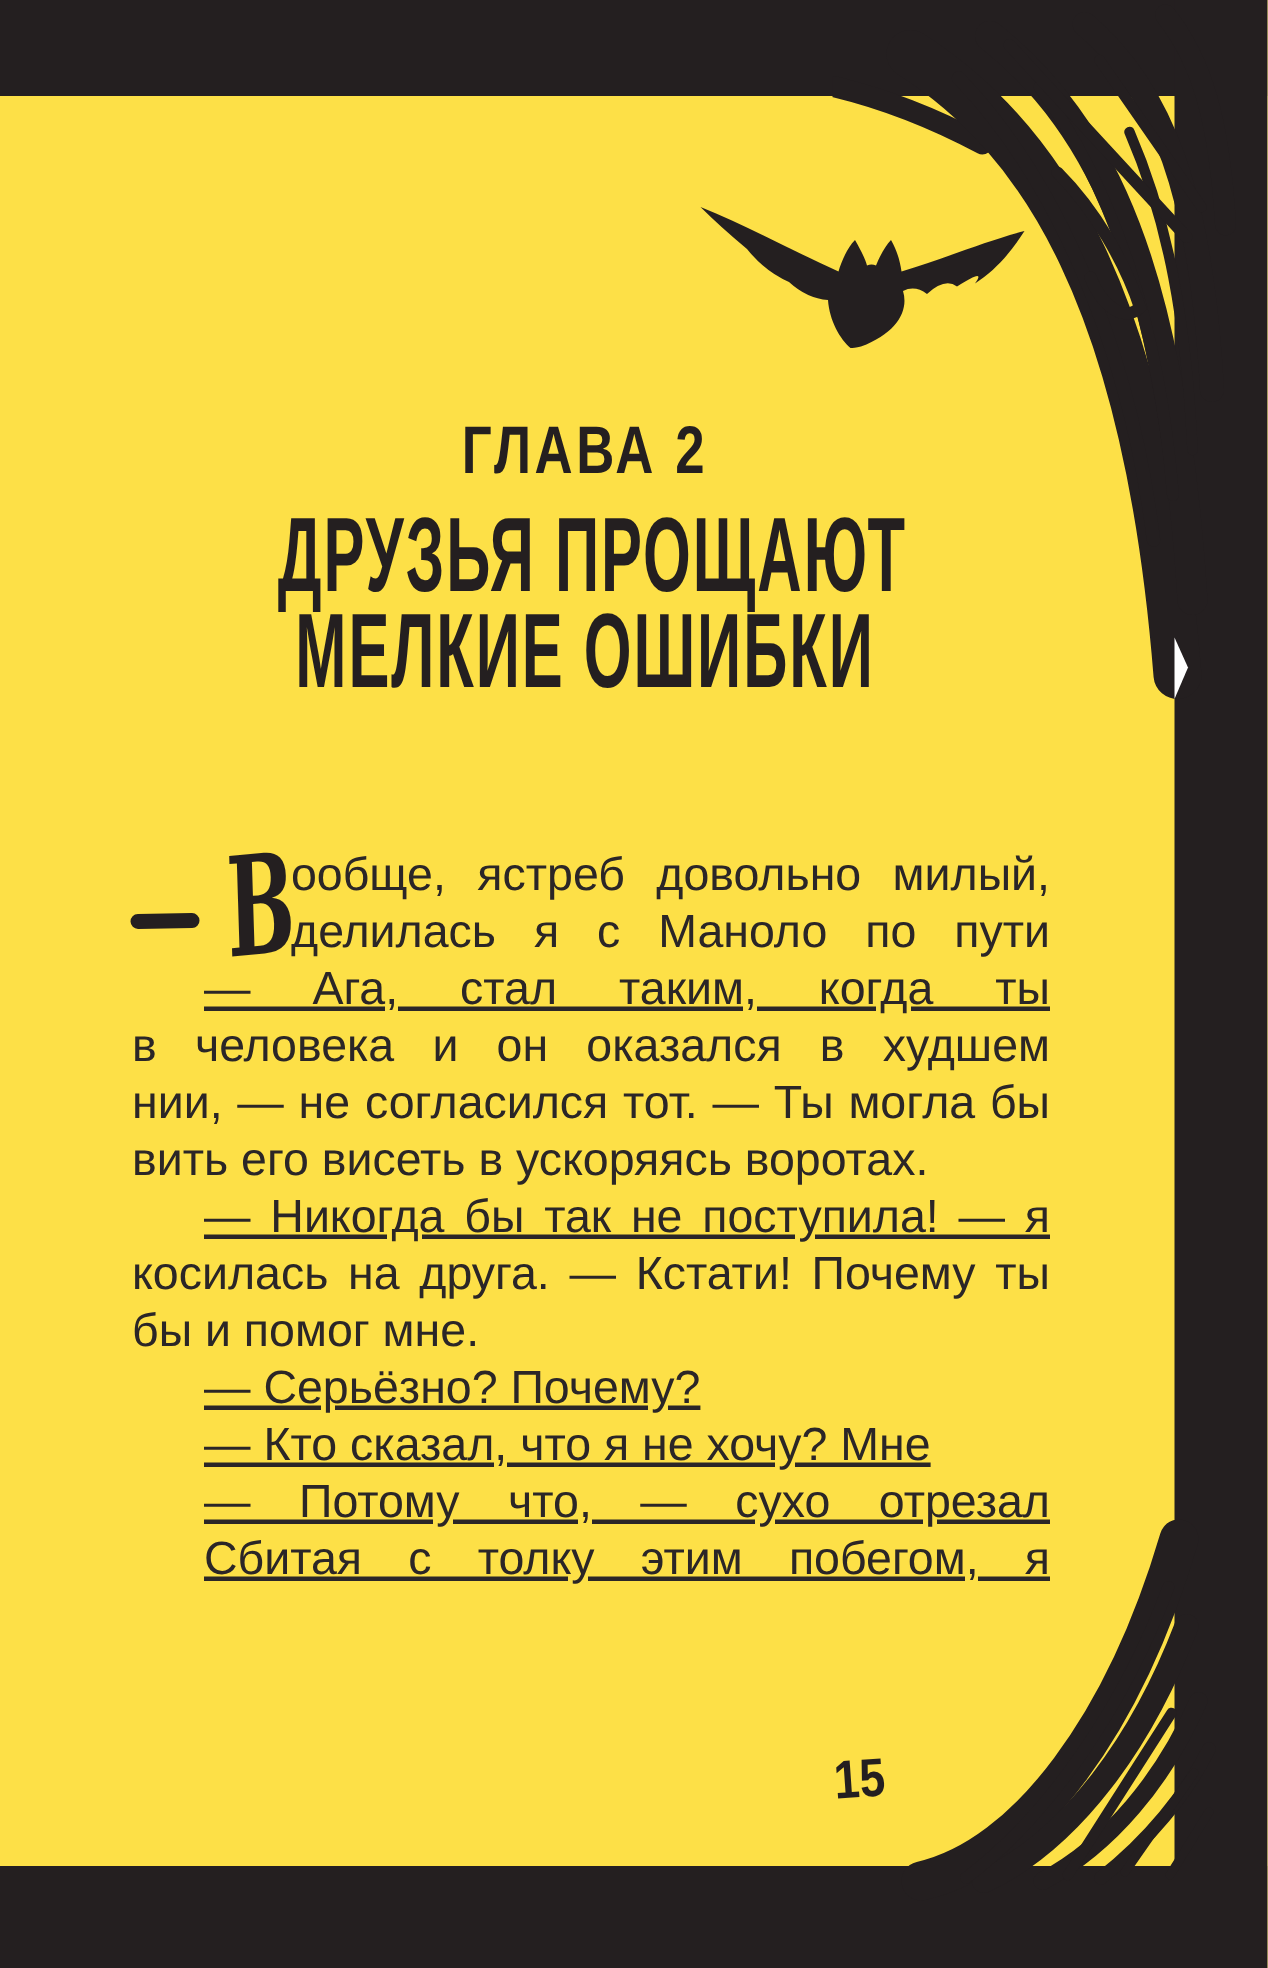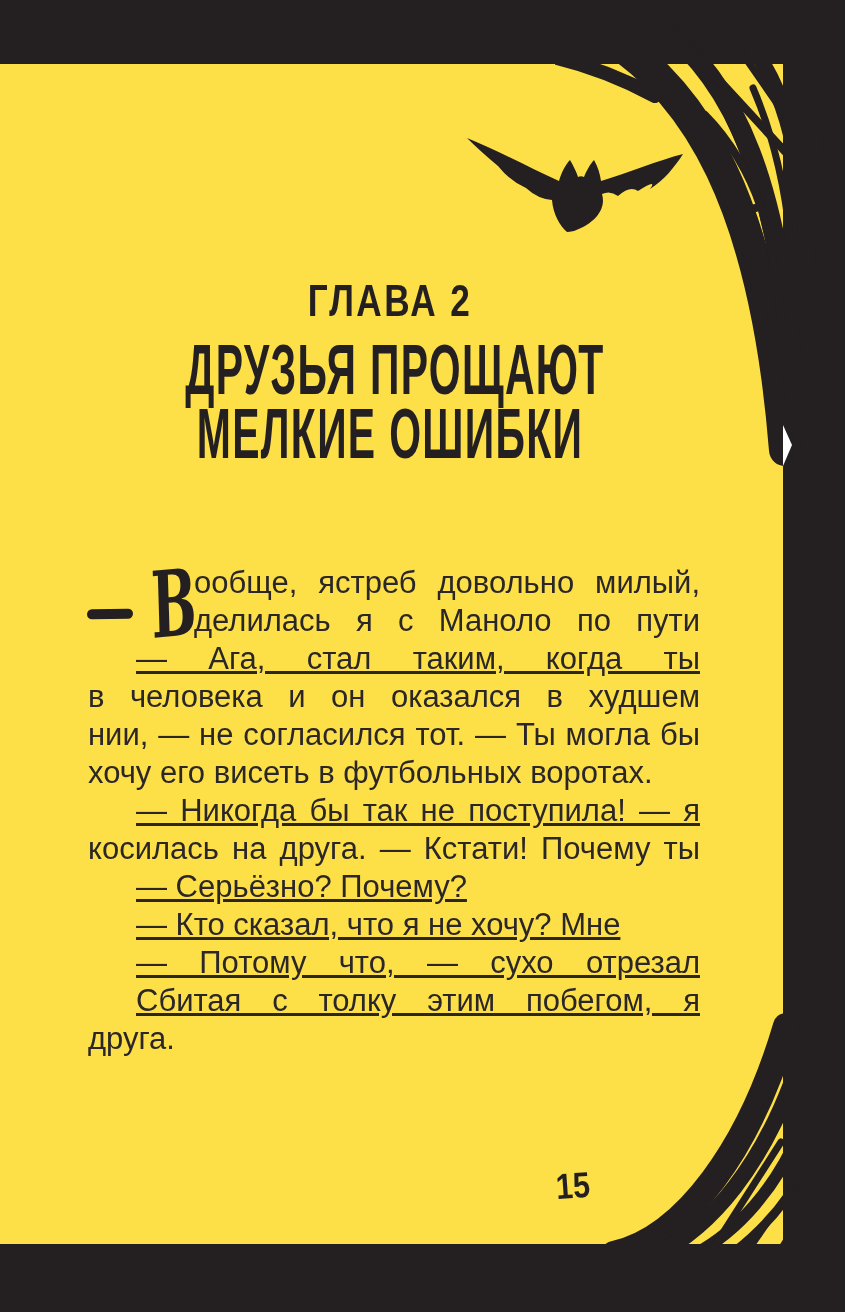--- a/index.html
+++ b/index.html
@@ -126,25 +126,25 @@
 
   <div id="dropcap-dash"></div>
   <div id="dropcap-letter">В</div>
 
   <div id="body-text">
       <div class="line just dcpad">ообще, ястреб довольно милый, — по-</div>
       <div class="line just dcpad">делилась я с Маноло по пути домой.</div>
       <div class="line just ind">— Ага, стал таким, когда ты превратилась</div>
       <div class="line just">в человека и он оказался в худшем положе-</div>
       <div class="line just">нии, — не согласился тот. — Ты могла бы оста-</div>
-      <div class="line">хочу его висеть в футбольных воротах.</div>
+      <div class="line">вить его висеть в ускоряясь воротах.</div>
       <div class="line just ind">— Никогда бы так не поступила! — я по-</div>
       <div class="line just">косилась на друга. — Кстати! Почему ты не хо-</div>
+      <div class="line">бы и помог мне.</div>
       <div class="line ind">— Серьёзно? Почему?</div>
       <div class="line ind">— Кто сказал, что я не хочу? Мне нельзя.</div>
       <div class="line just ind">— Потому что, — сухо отрезал Маноло,</div>
       <div class="line just ind">Сбитая с толку этим побегом, я догнала</div>
-      <div class="line">друга.</div>
     </div>
 
   <div id="page-number">15</div>
 
 </div>
 
 </body></html>

